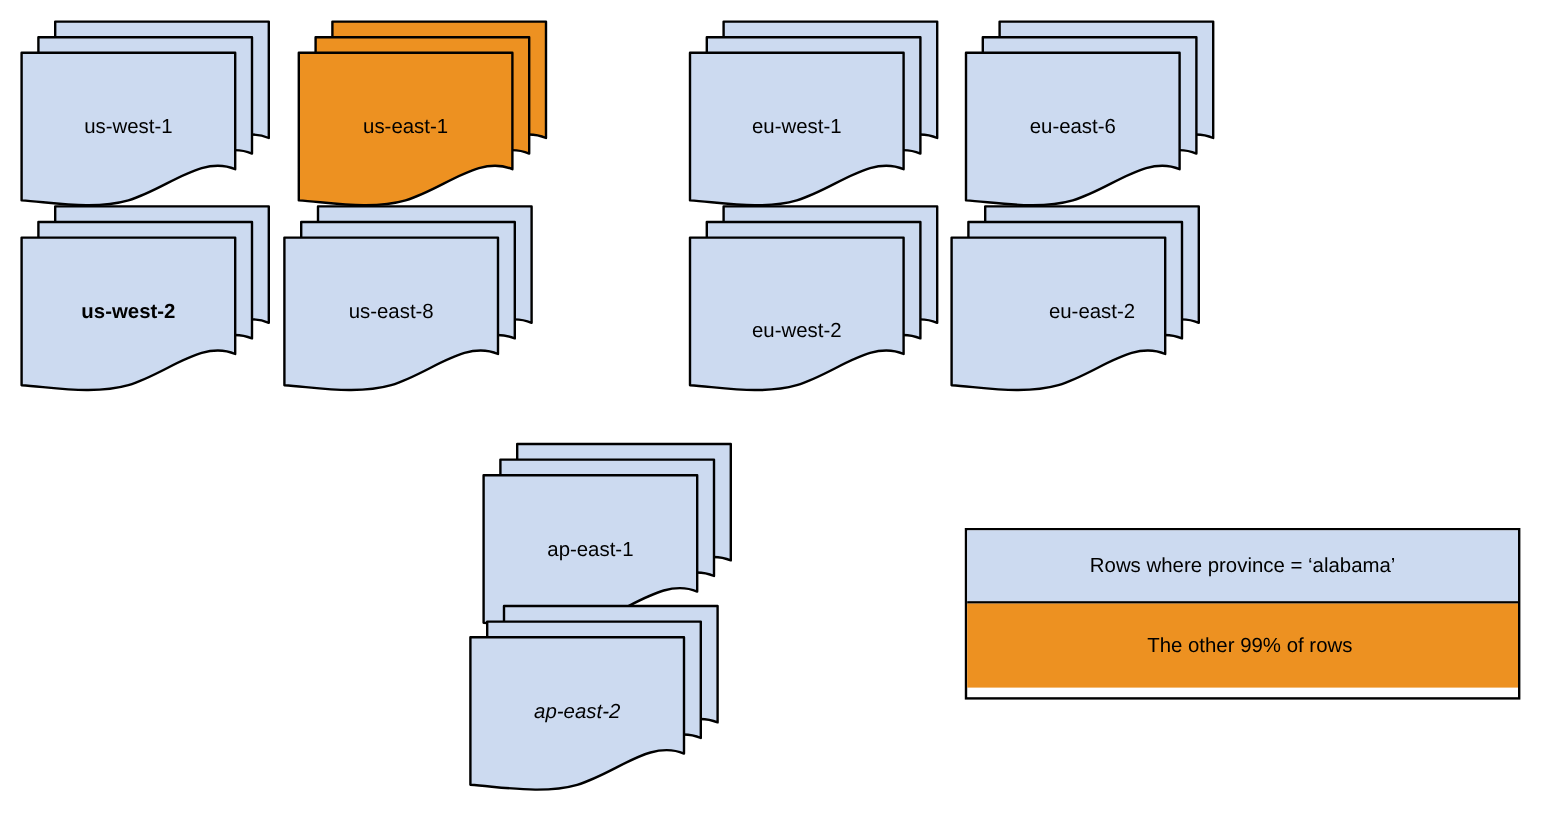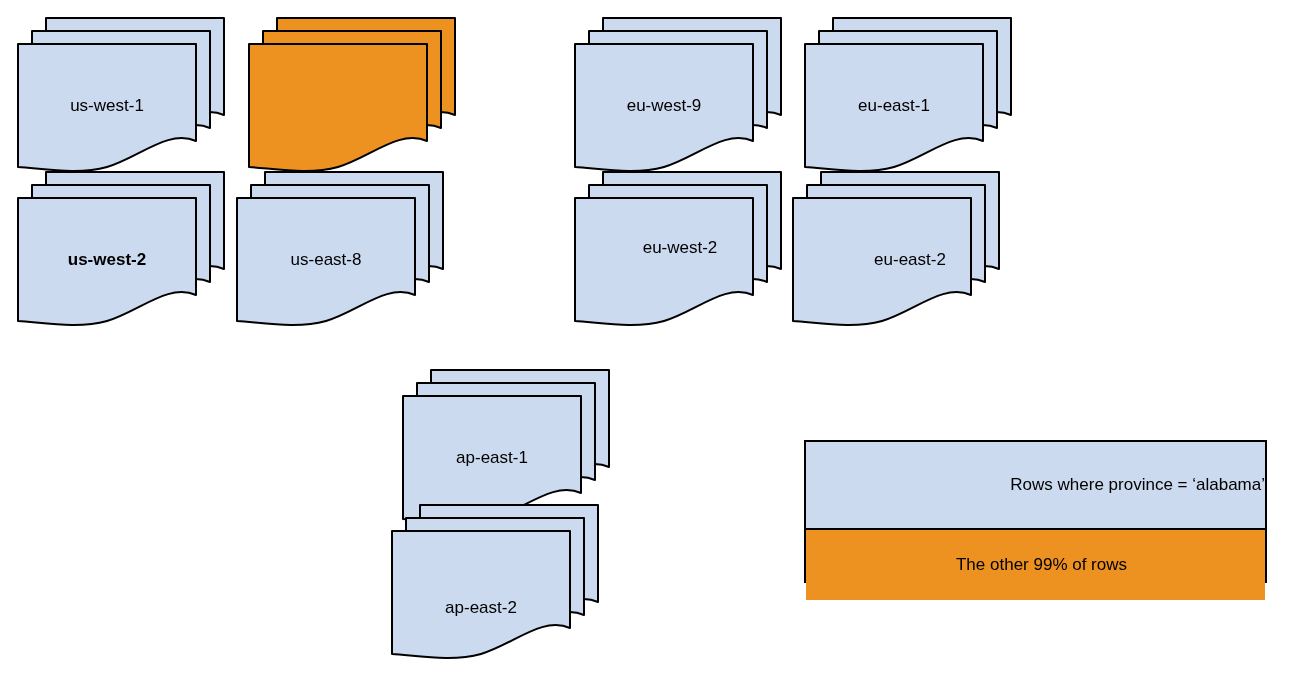--- a/index.html
+++ b/index.html
@@ -82,42 +82,43 @@
   </div>
     <div class="doc-stack" style="left: 249px; top: 44px;">
     <svg viewBox="0 0 208 176" xmlns="http://www.w3.org/2000/svg">
 
       <path class="sheet sheet-back" d="M 28 -26 L 206 -26 L 206 71 C 178 59 150 87 117 97 C 89 105 56 99 28 97 Z" fill="#ed9121" stroke="#000000" stroke-width="2" stroke-linejoin="round"></path>
 
       <path class="sheet sheet-mid" d="M 14 -13 L 192 -13 L 192 84 C 164 72 136 100 103 110 C 75 118 42 112 14 110 Z" fill="#ed9121" stroke="#000000" stroke-width="2" stroke-linejoin="round"></path>
 
       <path class="sheet sheet-front" d="M 0 0 L 178 0 L 178 97 C 150 85 122 113 89 123 C 61 131 28 125 0 123 Z" fill="#ed9121" stroke="#000000" stroke-width="2" stroke-linejoin="round"></path>
     </svg>
+    <div class="doc-label" style="top: 52px;">us-east-1</div>
   </div>
     <div class="doc-stack" style="left: 575px; top: 44px;">
     <svg viewBox="0 0 208 176" xmlns="http://www.w3.org/2000/svg">
 
       <path class="sheet sheet-back" d="M 28 -26 L 206 -26 L 206 71 C 178 59 150 87 117 97 C 89 105 56 99 28 97 Z" fill="#ccdaf0" stroke="#000000" stroke-width="2" stroke-linejoin="round"></path>
 
       <path class="sheet sheet-mid" d="M 14 -13 L 192 -13 L 192 84 C 164 72 136 100 103 110 C 75 118 42 112 14 110 Z" fill="#ccdaf0" stroke="#000000" stroke-width="2" stroke-linejoin="round"></path>
 
       <path class="sheet sheet-front" d="M 0 0 L 178 0 L 178 97 C 150 85 122 113 89 123 C 61 131 28 125 0 123 Z" fill="#ccdaf0" stroke="#000000" stroke-width="2" stroke-linejoin="round"></path>
     </svg>
-    <div class="doc-label" style="top: 52px;">eu-west-9</div>
+    <div class="doc-label" style="top: 52px;">eu-west-1</div>
   </div>
     <div class="doc-stack" style="left: 805px; top: 44px;">
     <svg viewBox="0 0 208 176" xmlns="http://www.w3.org/2000/svg">
 
       <path class="sheet sheet-back" d="M 28 -26 L 206 -26 L 206 71 C 178 59 150 87 117 97 C 89 105 56 99 28 97 Z" fill="#ccdaf0" stroke="#000000" stroke-width="2" stroke-linejoin="round"></path>
 
       <path class="sheet sheet-mid" d="M 14 -13 L 192 -13 L 192 84 C 164 72 136 100 103 110 C 75 118 42 112 14 110 Z" fill="#ccdaf0" stroke="#000000" stroke-width="2" stroke-linejoin="round"></path>
 
       <path class="sheet sheet-front" d="M 0 0 L 178 0 L 178 97 C 150 85 122 113 89 123 C 61 131 28 125 0 123 Z" fill="#ccdaf0" stroke="#000000" stroke-width="2" stroke-linejoin="round"></path>
     </svg>
-    <div class="doc-label" style="top: 52px;">eu-east-1</div>
+    <div class="doc-label" style="top: 52px;">eu-east-6</div>
   </div>
     <div class="doc-stack" style="left: 18px; top: 198px;">
     <svg viewBox="0 0 208 176" xmlns="http://www.w3.org/2000/svg">
 
       <path class="sheet sheet-back" d="M 28 -26 L 206 -26 L 206 71 C 178 59 150 87 117 97 C 89 105 56 99 28 97 Z" fill="#ccdaf0" stroke="#000000" stroke-width="2" stroke-linejoin="round"></path>
 
       <path class="sheet sheet-mid" d="M 14 -13 L 192 -13 L 192 84 C 164 72 136 100 103 110 C 75 118 42 112 14 110 Z" fill="#ccdaf0" stroke="#000000" stroke-width="2" stroke-linejoin="round"></path>
 
       <path class="sheet sheet-front" d="M 0 0 L 178 0 L 178 97 C 150 85 122 113 89 123 C 61 131 28 125 0 123 Z" fill="#ccdaf0" stroke="#000000" stroke-width="2" stroke-linejoin="round"></path>
     </svg>
@@ -136,21 +137,21 @@
   </div>
     <div class="doc-stack" style="left: 575px; top: 198px;">
     <svg viewBox="0 0 208 176" xmlns="http://www.w3.org/2000/svg">
 
       <path class="sheet sheet-back" d="M 28 -26 L 206 -26 L 206 71 C 178 59 150 87 117 97 C 89 105 56 99 28 97 Z" fill="#ccdaf0" stroke="#000000" stroke-width="2" stroke-linejoin="round"></path>
 
       <path class="sheet sheet-mid" d="M 14 -13 L 192 -13 L 192 84 C 164 72 136 100 103 110 C 75 118 42 112 14 110 Z" fill="#ccdaf0" stroke="#000000" stroke-width="2" stroke-linejoin="round"></path>
 
       <path class="sheet sheet-front" d="M 0 0 L 178 0 L 178 97 C 150 85 122 113 89 123 C 61 131 28 125 0 123 Z" fill="#ccdaf0" stroke="#000000" stroke-width="2" stroke-linejoin="round"></path>
     </svg>
-    <div class="doc-label" style="top: 40px; margin-left: 16px;">eu-west-2</div>
+    <div class="doc-label" style="top: 68px;">eu-west-2</div>
   </div>
     <div class="doc-stack" style="left: 793px; top: 198px;">
     <svg viewBox="0 0 208 176" xmlns="http://www.w3.org/2000/svg">
 
       <path class="sheet sheet-back" d="M 28 -26 L 206 -26 L 206 71 C 178 59 150 87 117 97 C 89 105 56 99 28 97 Z" fill="#ccdaf0" stroke="#000000" stroke-width="2" stroke-linejoin="round"></path>
 
       <path class="sheet sheet-mid" d="M 14 -13 L 192 -13 L 192 84 C 164 72 136 100 103 110 C 75 118 42 112 14 110 Z" fill="#ccdaf0" stroke="#000000" stroke-width="2" stroke-linejoin="round"></path>
 
       <path class="sheet sheet-front" d="M 0 0 L 178 0 L 178 97 C 150 85 122 113 89 123 C 61 131 28 125 0 123 Z" fill="#ccdaf0" stroke="#000000" stroke-width="2" stroke-linejoin="round"></path>
     </svg>
@@ -169,23 +170,23 @@
   </div>
     <div class="doc-stack" style="left: 392px; top: 531px;">
     <svg viewBox="0 0 208 176" xmlns="http://www.w3.org/2000/svg">
 
       <path class="sheet sheet-back" d="M 28 -26 L 206 -26 L 206 71 C 178 59 150 87 117 97 C 89 105 56 99 28 97 Z" fill="#ccdaf0" stroke="#000000" stroke-width="2" stroke-linejoin="round"></path>
 
       <path class="sheet sheet-mid" d="M 14 -13 L 192 -13 L 192 84 C 164 72 136 100 103 110 C 75 118 42 112 14 110 Z" fill="#ccdaf0" stroke="#000000" stroke-width="2" stroke-linejoin="round"></path>
 
       <path class="sheet sheet-front" d="M 0 0 L 178 0 L 178 97 C 150 85 122 113 89 123 C 61 131 28 125 0 123 Z" fill="#ccdaf0" stroke="#000000" stroke-width="2" stroke-linejoin="round"></path>
     </svg>
-    <div class="doc-label" style="top: 67px;">ap-east-2</div>
+    <div class="doc-label" style="top: 52px; font-style: italic;">ap-east-2</div>
   </div>
     <div class="legend" style="left: 804px; top: 440px; width: 463px; height: 143px;">
-      <div class="legend-row blue" style="height: 88px; justify-content: flex-end;">
+      <div class="legend-row blue" style="height: 61px;">
     <span>Rows where province = ‘alabama’</span>
   </div>
       <div class="legend-row orange" style="height: 70px; border-bottom: none; padding-left: 12px;">
     <span>The other 99% of rows</span>
   </div>
     </div>
   </div>
 
 </body></html>

